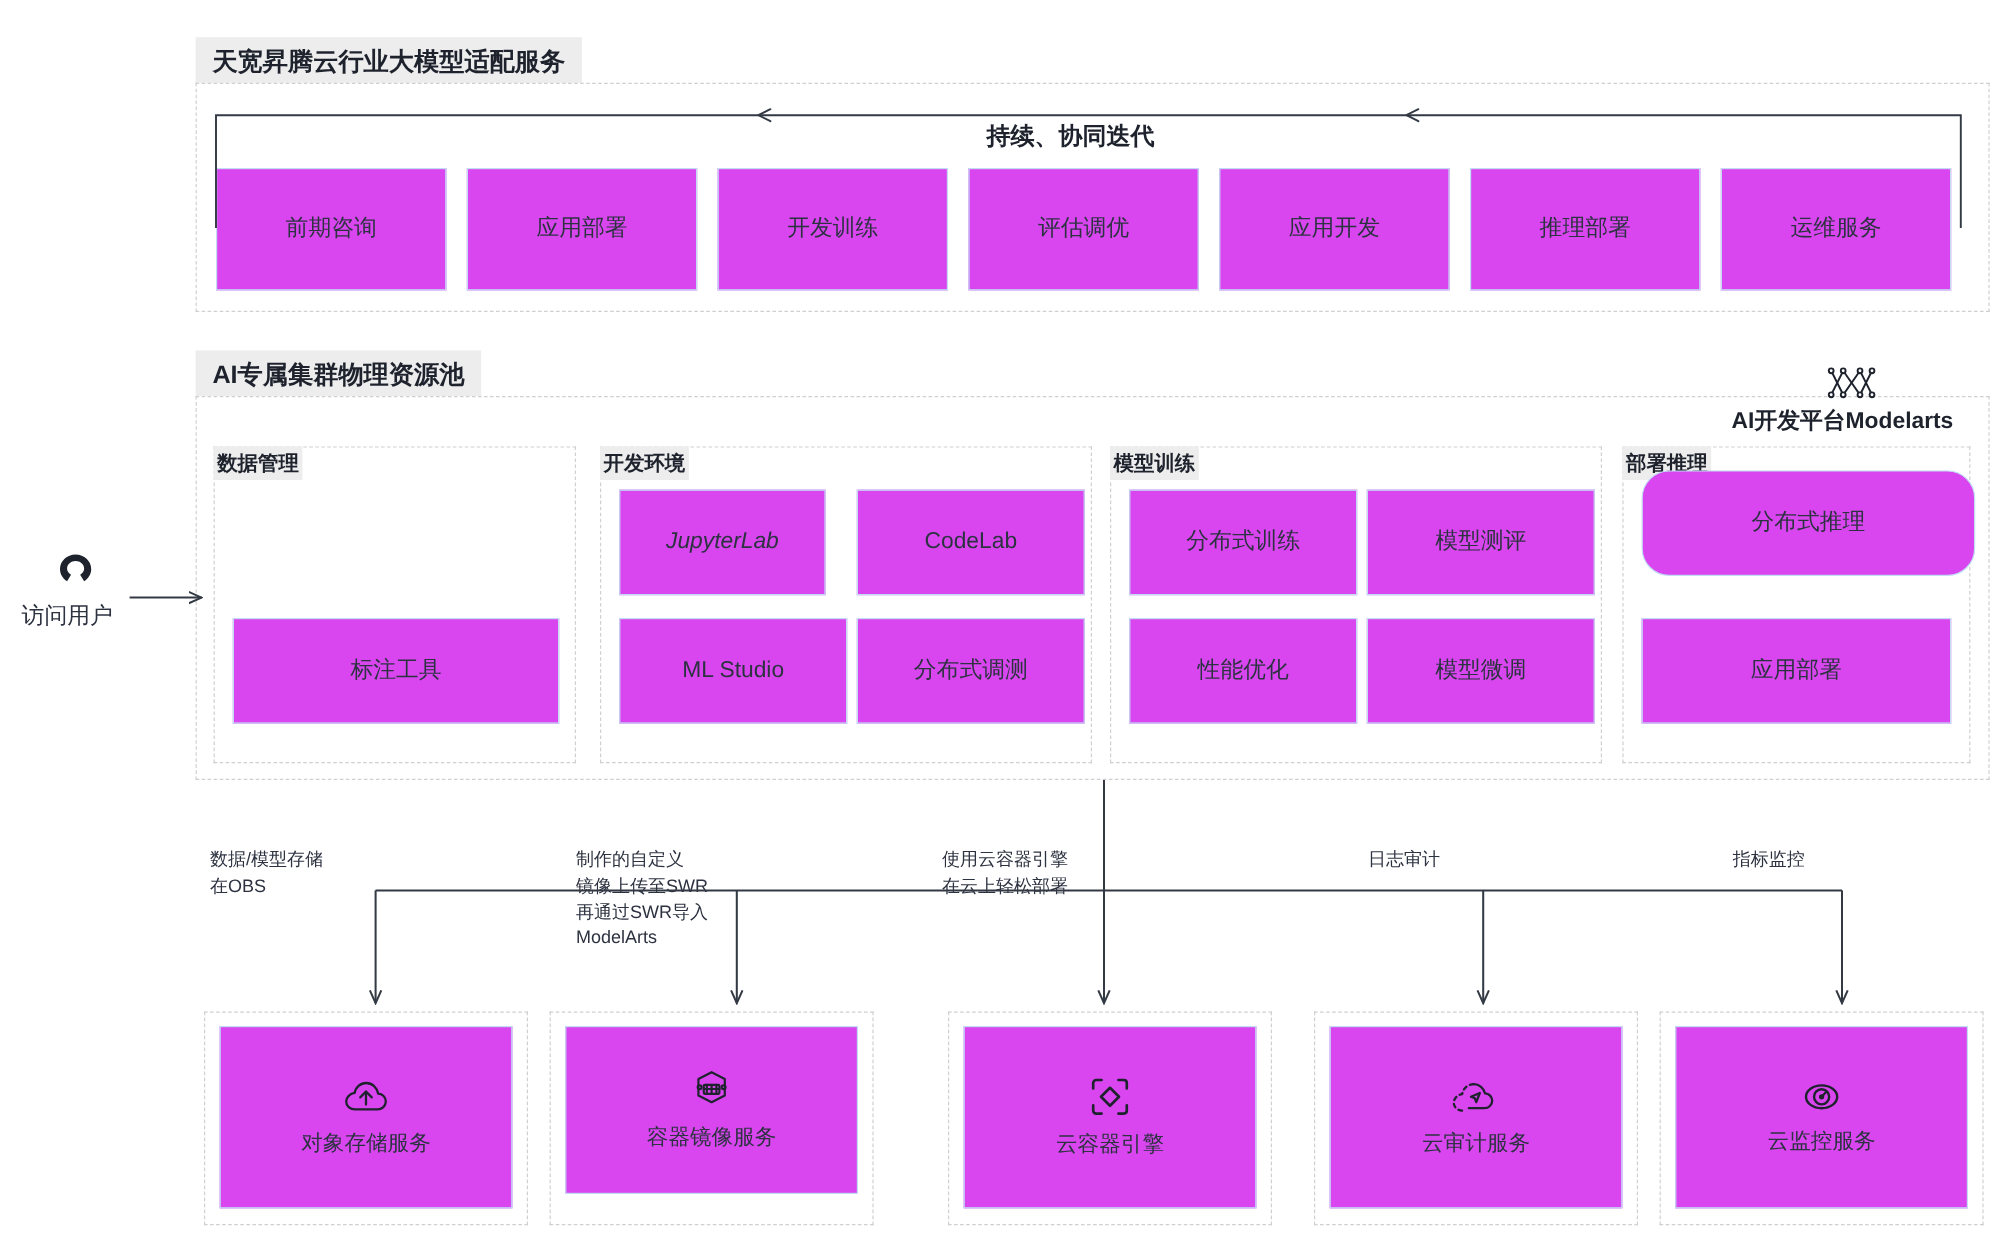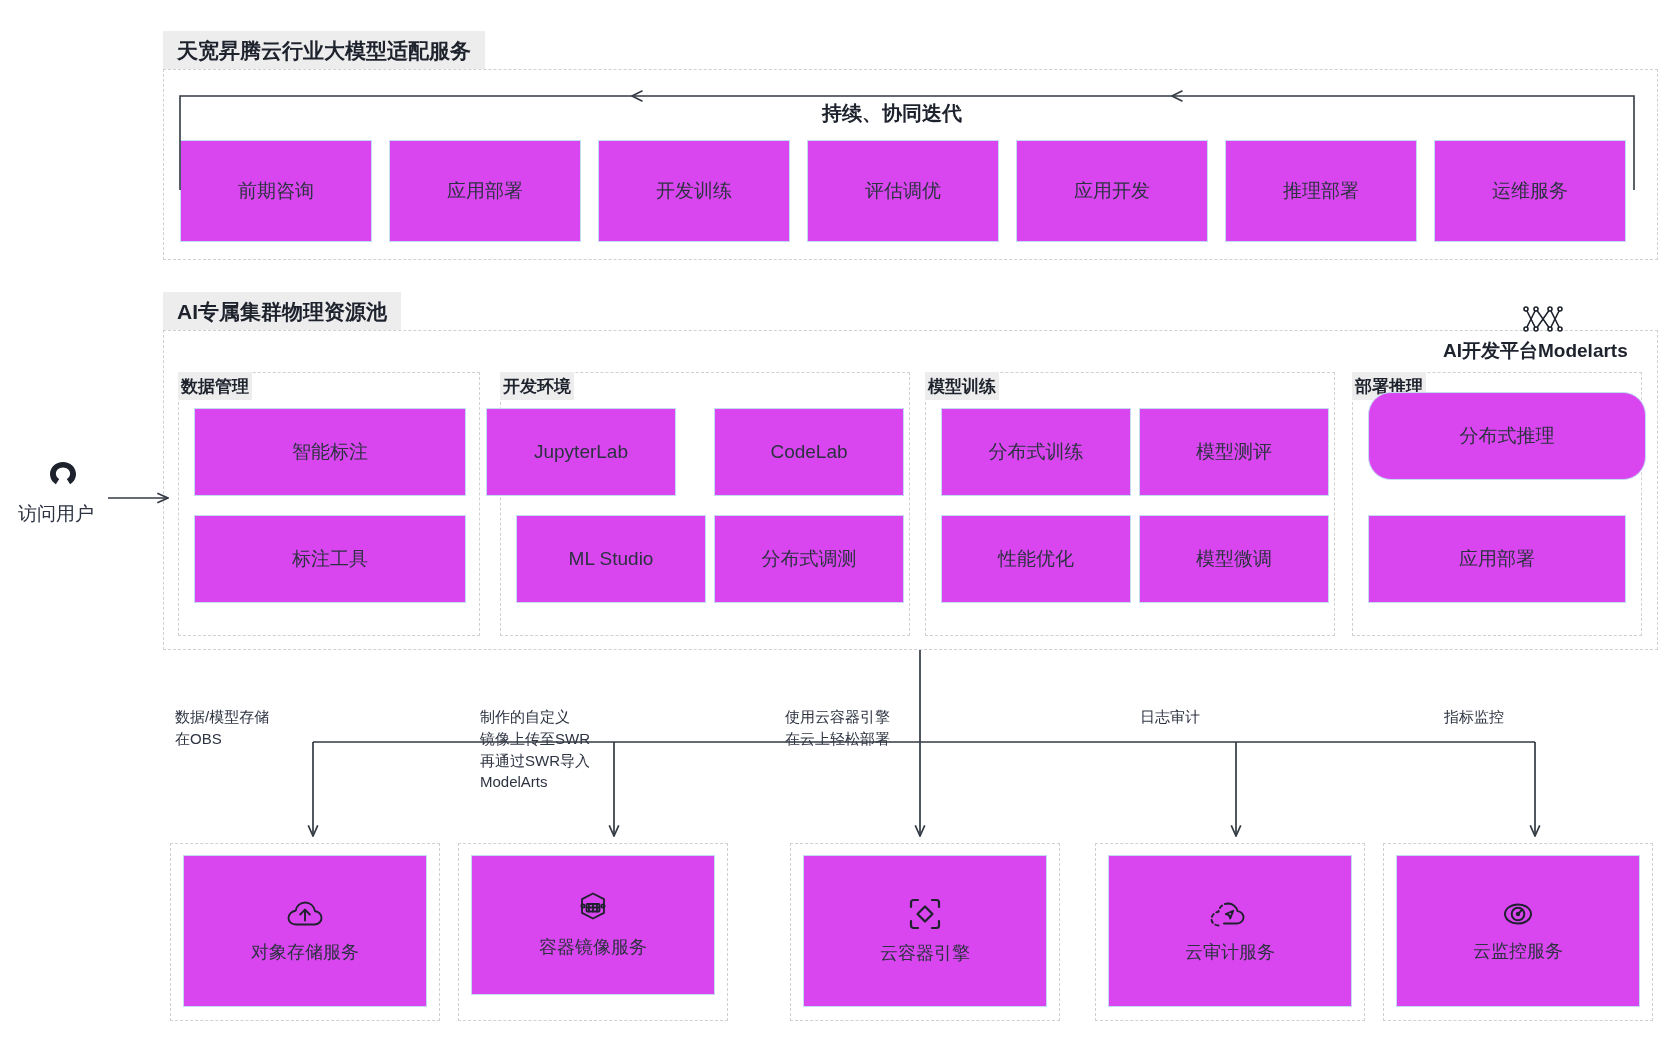--- a/index.html
+++ b/index.html
@@ -112,26 +112,25 @@
       <circle cx="5" cy="26" r="2" fill="#ffffff"></circle>
       <circle cx="15" cy="26" r="2" fill="#ffffff"></circle>
       <circle cx="29" cy="26" r="2" fill="#ffffff"></circle>
       <circle cx="39" cy="26" r="2" fill="#ffffff"></circle>
     </svg>
   </span>
   <div class="lbl-strong" style="left:1443px;top:338px;font-size:19px;">AI开发平台Modelarts</div>
 
   <div class="dashed-panel" style="left:178px;top:372px;width:302px;height:264px;"></div>
   <div class="chip chip-sm" style="left:178px;top:372px;">数据管理</div>
-  <div class="bluebox" style="left:194px;top:408px;width:272px;height:88px;">智能标注</div>
   <div class="bluebox" style="left:194px;top:515px;width:272px;height:88px;">标注工具</div>
 
   <div class="dashed-panel" style="left:500px;top:372px;width:410px;height:264px;"></div>
   <div class="chip chip-sm" style="left:500px;top:372px;">开发环境</div>
-  <div class="bluebox" style="left:486px;top:408px;width:190px;height:88px;">JupyterLab</div>
+  <div class="bluebox" style="left:516px;top:408px;width:172px;height:88px;font-style:italic;">JupyterLab</div>
   <div class="bluebox" style="left:714px;top:408px;width:190px;height:88px;">CodeLab</div>
   <div class="bluebox" style="left:516px;top:515px;width:190px;height:88px;">ML Studio</div>
   <div class="bluebox" style="left:714px;top:515px;width:190px;height:88px;">分布式调测</div>
 
   <div class="dashed-panel" style="left:925px;top:372px;width:410px;height:264px;"></div>
   <div class="chip chip-sm" style="left:925px;top:372px;">模型训练</div>
   <div class="bluebox" style="left:941px;top:408px;width:190px;height:88px;">分布式训练</div>
   <div class="bluebox" style="left:1139px;top:408px;width:190px;height:88px;">模型测评</div>
   <div class="bluebox" style="left:941px;top:515px;width:190px;height:88px;">性能优化</div>
   <div class="bluebox" style="left:1139px;top:515px;width:190px;height:88px;">模型微调</div>

